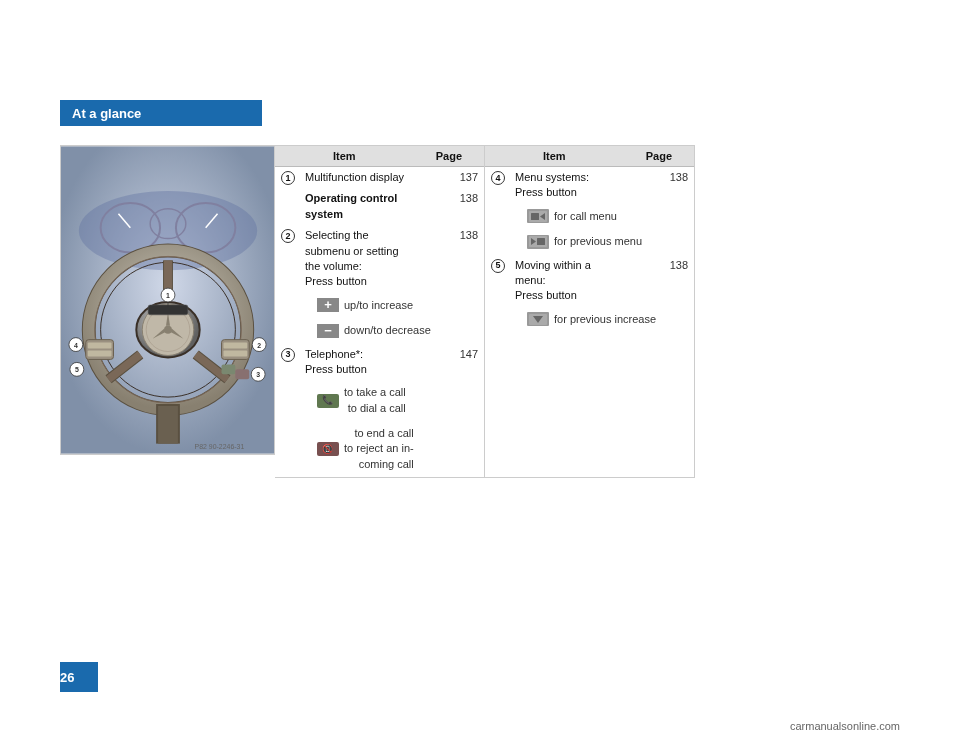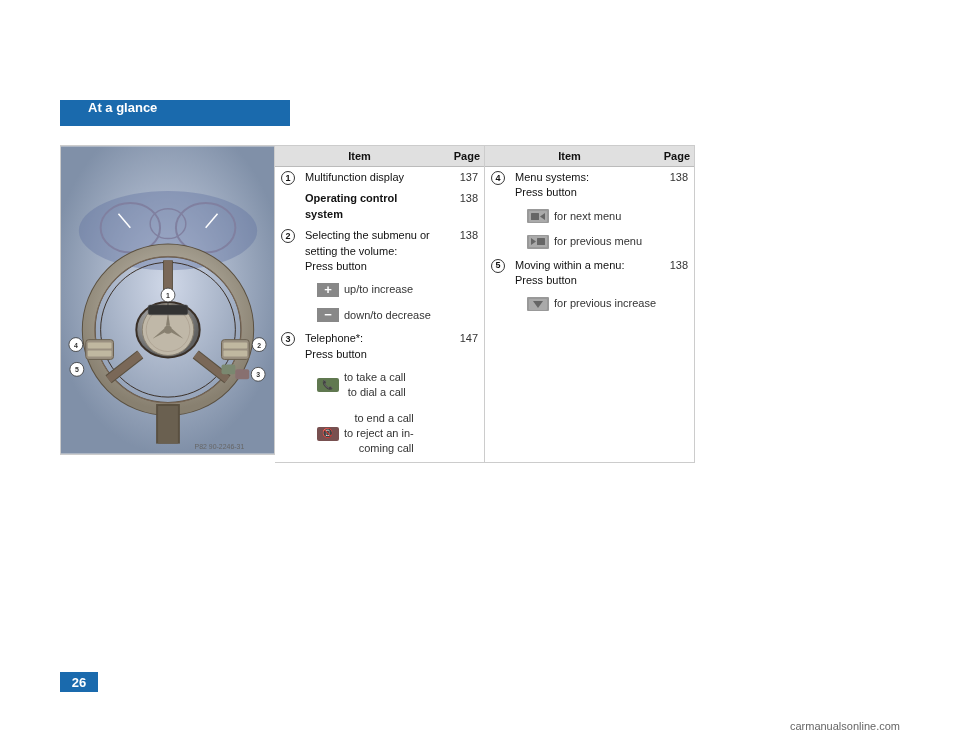--- a/index.html
+++ b/index.html
@@ -13,26 +13,26 @@
       color: #111;
       overflow: hidden;
       position: relative;
     }
 
     
     .header-bar {
       position: absolute;
       top: 100px;
       left: 60px;
-      width: 230px;
+      width: 202px;
       height: 26px;
       background: #1a6aad;
       display: flex;
-      align-items: flex-start;
-      padding-left: 28px;
+      align-items: center;
+      padding-left: 12px;
     }
 
     .header-bar-text {
       color: #ffffff;
       font-size: 13px;
       font-weight: bold;
     }
 
     
     .main-content {
@@ -75,21 +75,21 @@
       flex-shrink: 0;
     }
 
     table {
       width: 100%;
       border-collapse: collapse;
     }
 
     thead tr th {
       background: #e0e0e0;
-      padding: 4px 4px;
+      padding: 4px 22px;
       font-size: 11px;
       font-weight: bold;
       border-bottom: 1px solid #bbb;
     }
 
     thead tr th:last-child {
       width: 40px;
       text-align: right;
     }
 
@@ -142,25 +142,25 @@
       font-size: 11px;
       margin-left: 5px;
     }
 
     
     .page-number-box {
       position: absolute;
       bottom: 50px;
       left: 60px;
       width: 38px;
-      height: 20px;
+      height: 30px;
       background: #1a6aad;
       display: flex;
       align-items: center;
-      justify-content: center;
+      justify-content: flex-start;
     }
 
     .page-number {
       color: white;
       font-size: 13px;
       font-weight: bold;
     }
 
     
     .watermark {
@@ -392,21 +392,21 @@
           <td></td>
           <td colspan="2">
             <div class="icon-row">
               <span style="background:#999; width:22px; height:14px; display:inline-flex; align-items:center; justify-content:center; font-size:9px; border-radius:1px;">
                 <svg width="18" height="11" viewBox="0 0 18 11">
                   <rect width="18" height="11" fill="#aaa" rx="1"></rect>
                   <rect x="2" y="2" width="8" height="7" fill="#666" rx="0.5"></rect>
                   <polygon points="11,5.5 16,2 16,9" fill="#666"></polygon>
                 </svg>
               </span>
-              <span class="icon-label">for next menu</span>
+              <span class="icon-label">for call menu</span>
             </div>
           </td>
         </tr>
         <tr>
           <td></td>
           <td colspan="2">
             <div class="icon-row">
               <span style="background:#999; width:22px; height:14px; display:inline-flex; align-items:center; justify-content:center; font-size:9px; border-radius:1px;">
                 <svg width="18" height="11" viewBox="0 0 18 11">
                   <rect width="18" height="11" fill="#aaa" rx="1"></rect>

